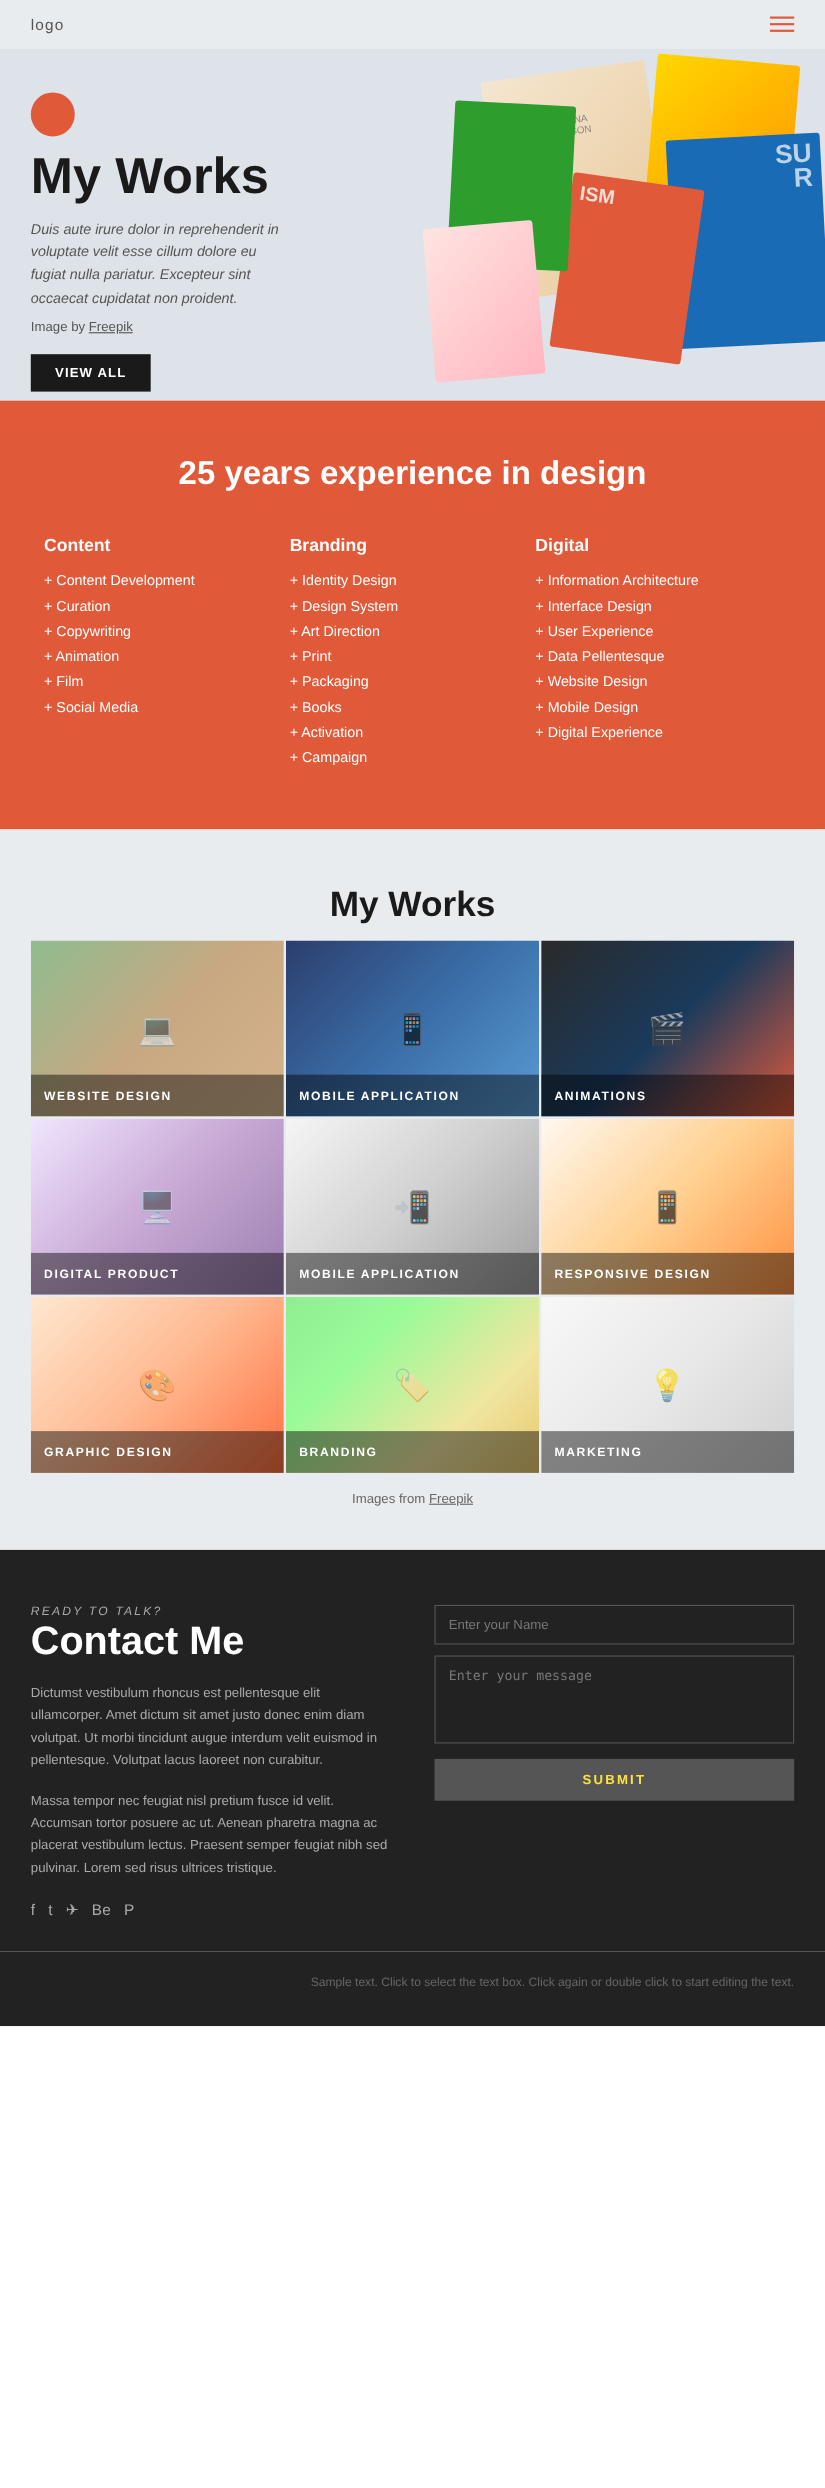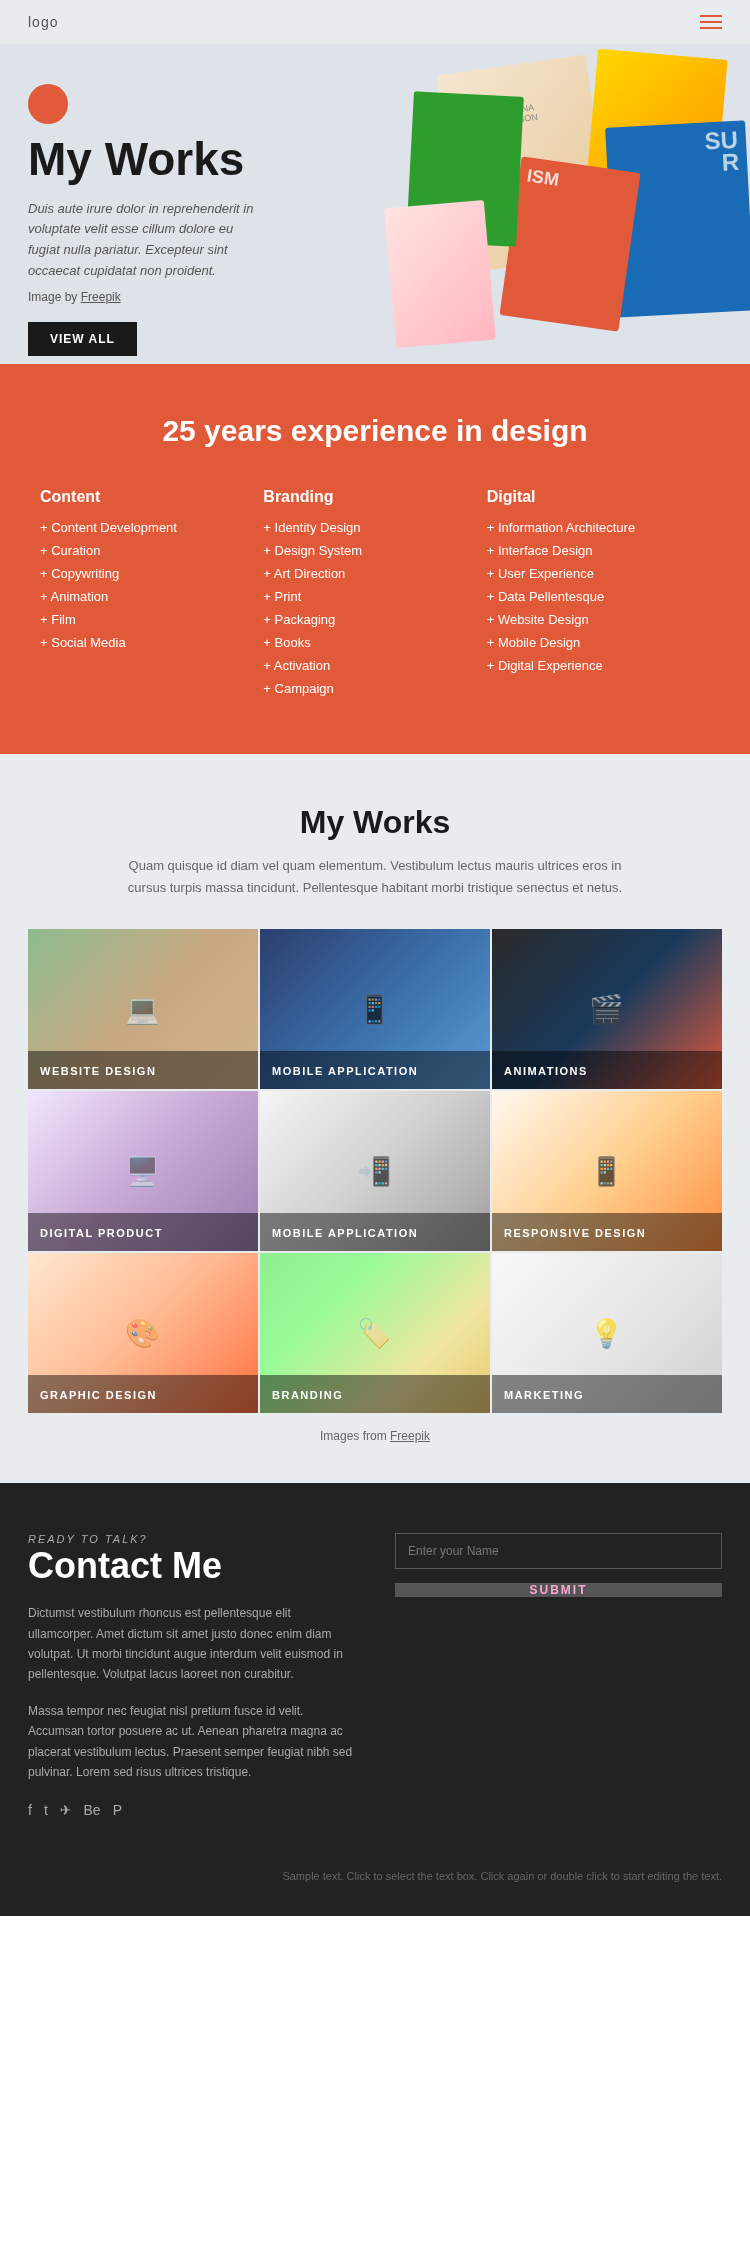--- a/index.html
+++ b/index.html
@@ -229,23 +229,23 @@
       padding: 10px 12px;
       font-size: 12px;
       outline: none;
       width: 100%;
       height: 80px;
       resize: none;
     }
     .form-textarea::placeholder { color: #777; }
     .submit-btn {
       background: #555;
-      color: #f9a8d4;
+      color: #fde047;
       border: none;
-      padding: 0;
+      padding: 12px;
       font-size: 12px;
       font-weight: 700;
       letter-spacing: 2px;
       text-transform: uppercase;
       cursor: pointer;
       width: 100%;
       margin-top: 4px;
     }
 
     
@@ -332,21 +332,20 @@
       <div class="exp-item">Data Pellentesque</div>
       <div class="exp-item">Website Design</div>
       <div class="exp-item">Mobile Design</div>
       <div class="exp-item">Digital Experience</div>
     </div>
   </div>
 </section>
 
 <section class="myworks-section">
   <h2 class="section-title">My Works</h2>
-  <p class="section-desc">Quam quisque id diam vel quam elementum. Vestibulum lectus mauris ultrices eros in cursus turpis massa tincidunt. Pellentesque habitant morbi tristique senectus et netus.</p>
 
   <div class="portfolio-grid">
 
     <div class="portfolio-item">
       <div class="portfolio-bg bg-website">
         <div class="portfolio-item-icons">💻</div>
       </div>
       <div class="portfolio-overlay">
         <span class="portfolio-label">WEBSITE DESIGN</span>
       </div>
@@ -442,20 +441,21 @@
       <span class="social-icon">f</span>
       <span class="social-icon">t</span>
       <span class="social-icon">✈</span>
       <span class="social-icon">Be</span>
       <span class="social-icon">P</span>
     </div>
   </div>
   <div class="contact-right">
     <form class="contact-form">
       <input class="form-input" type="text" placeholder="Enter your Name" style="">
+      <textarea class="form-textarea" placeholder="Enter your message" style=""></textarea>
       <button class="submit-btn" type="submit">SUBMIT</button>
     </form>
   </div>
 </section>
 
 <div class="footer-note">
   <p>Sample text. Click to select the text box. Click again or double click to start editing the text.</p>
 </div>
 
 </body></html>

